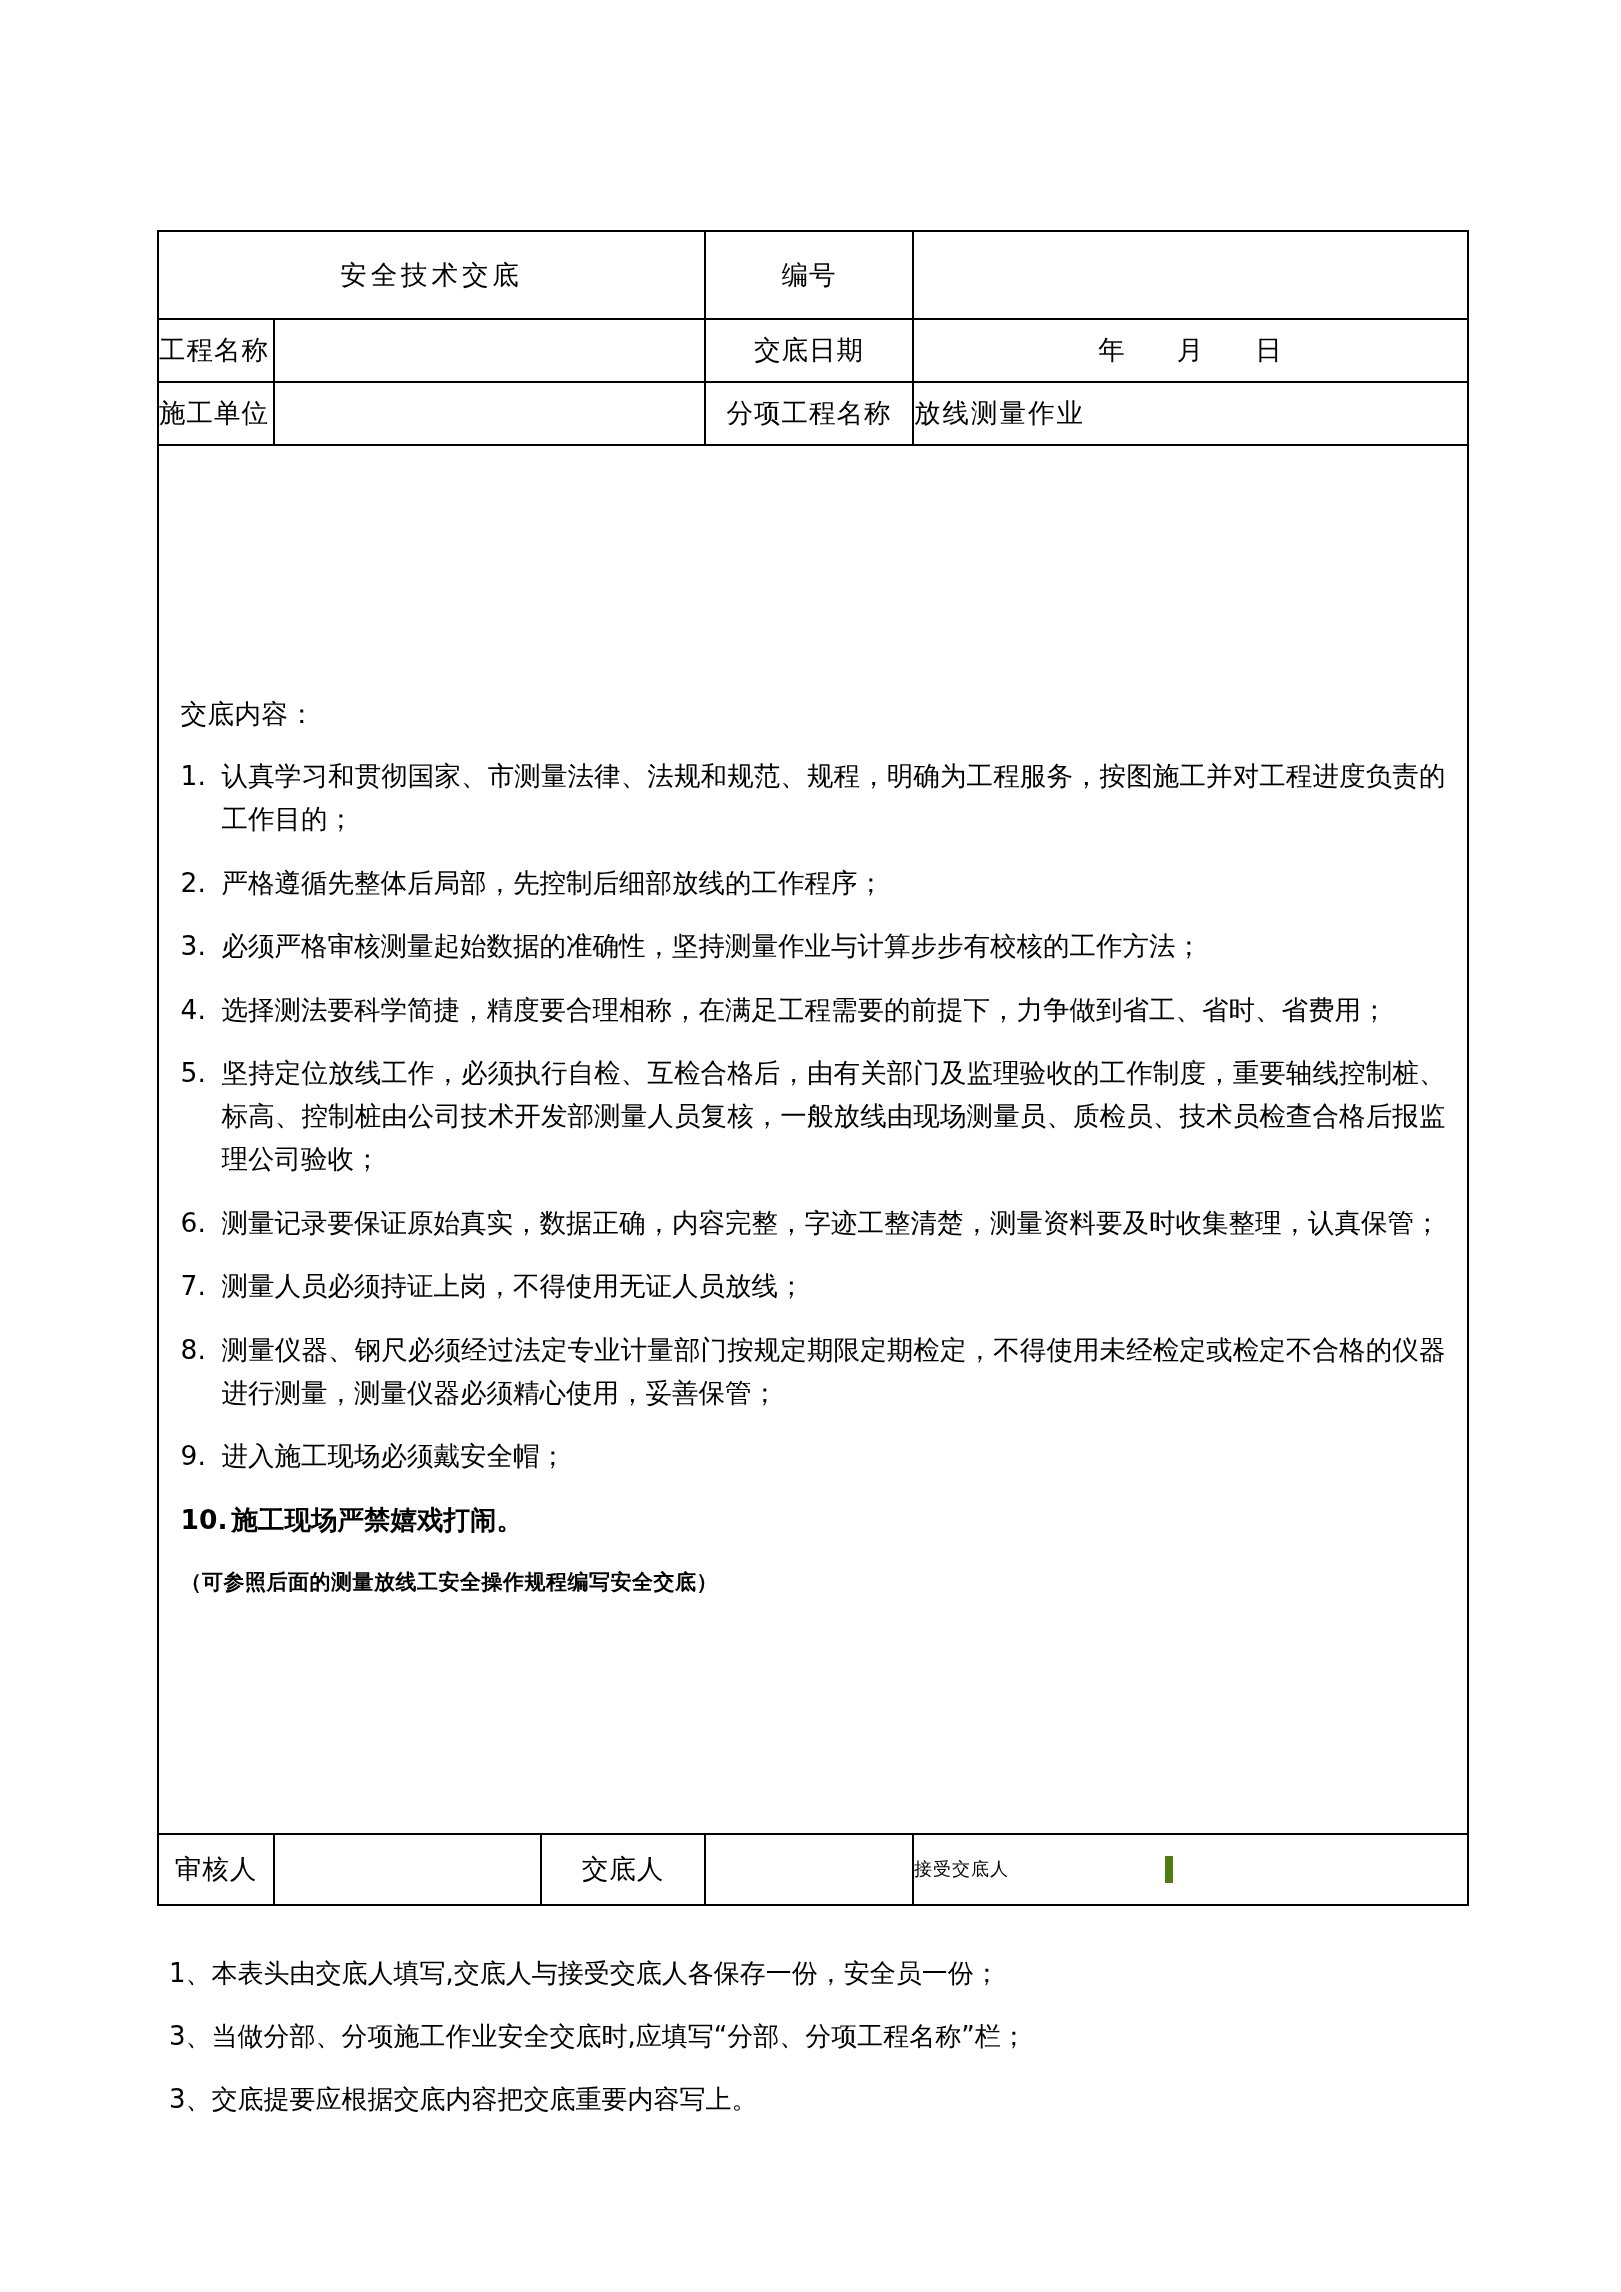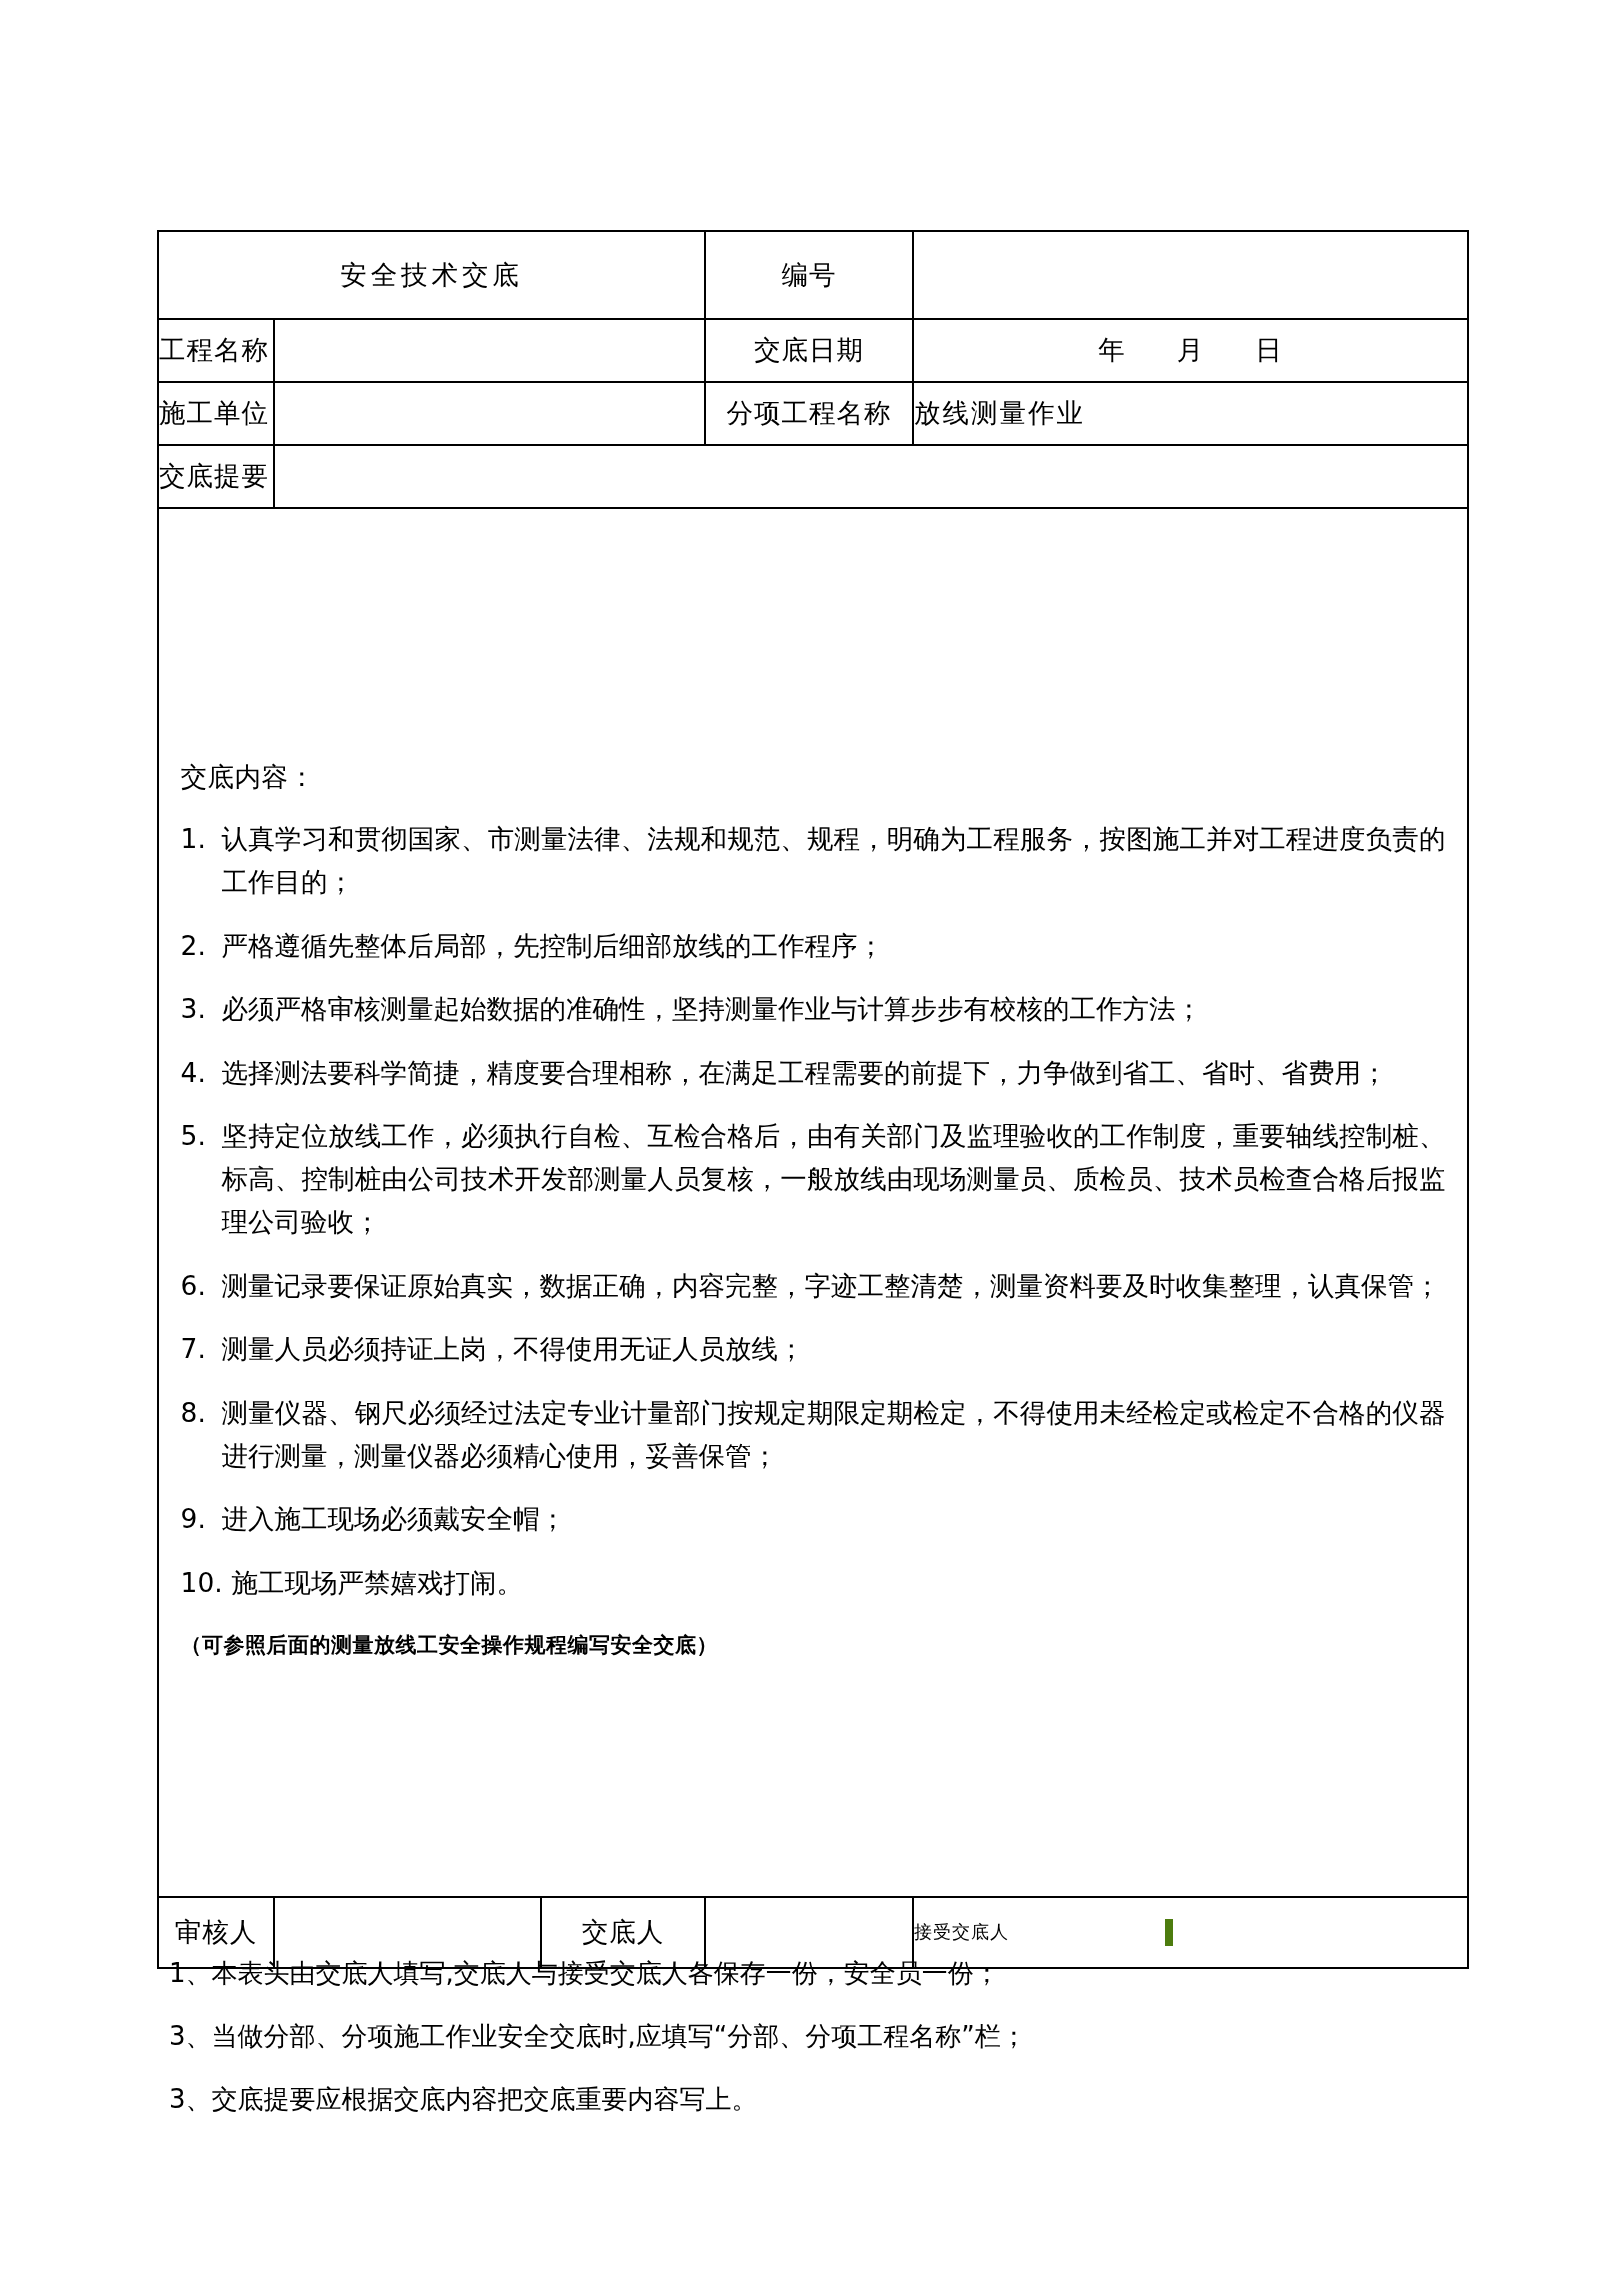--- a/index.html
+++ b/index.html
@@ -128,20 +128,21 @@
   ol.items li .num {
     position: absolute;
     left: 0;
     top: 0;
     width: 39px;
     text-align: left;
   }
 
   ol.items li.wide-num {
     padding-left: 51px;
+    font-weight: bold;
   }
   ol.items li.wide-num .num {
     width: 49px;
   }
 
   .note-bold {
     font-size: 21px;
     font-weight: bold;
     margin-top: 25.5px;
     letter-spacing: 0.5px;
@@ -200,24 +201,20 @@
           </td>
         </tr>
 
         <tr>
           <td class="label-cell-left">施工单位</td>
           <td class="cell-pad blank-cell" colspan="2"></td>
           <td class="label-cell">分项工程名称</td>
           <td class="subproject-cell">放线测量作业</td>
         </tr>
 
-        <tr>
-          <td class="label-cell-left">交底提要</td>
-          <td class="cell-pad blank-cell" colspan="4"></td>
-        </tr>
 
         <tr>
           <td class="content-cell" colspan="5">
             <div class="content-inner">
               <div class="content-heading">交底内容：</div>
               <ol class="items" id="items-list">
                   <li><span class="num">1.</span><span>认真学习和贯彻国家、市测量法律、法规和规范、规程，明确为工程服务，按图施工并对工程进度负责的工作目的；</span></li>
                   <li><span class="num">2.</span><span>严格遵循先整体后局部，先控制后细部放线的工作程序；</span></li>
                   <li><span class="num">3.</span><span>必须严格审核测量起始数据的准确性，坚持测量作业与计算步步有校核的工作方法；</span></li>
                   <li><span class="num">4.</span><span>选择测法要科学简捷，精度要合理相称，在满足工程需要的前提下，力争做到省工、省时、省费用；</span></li>

